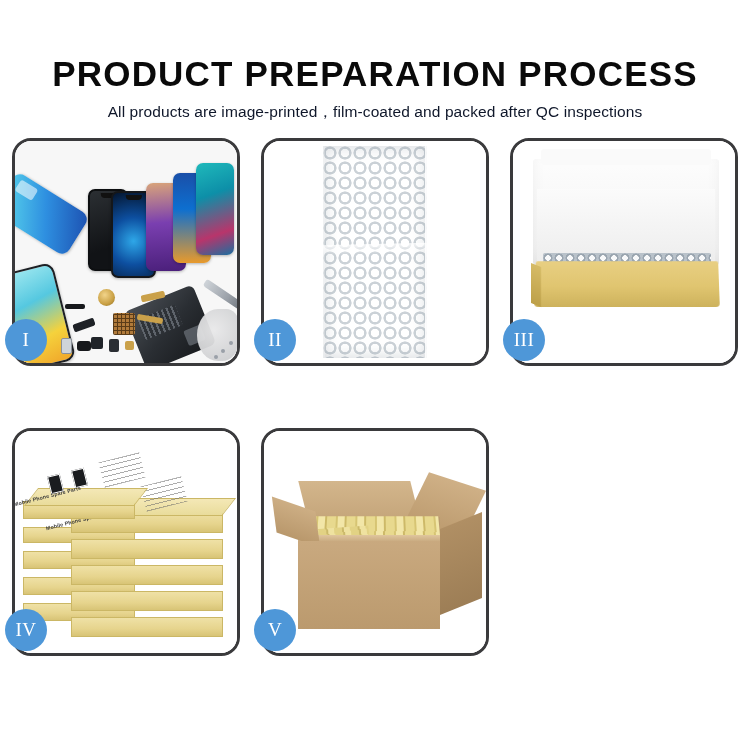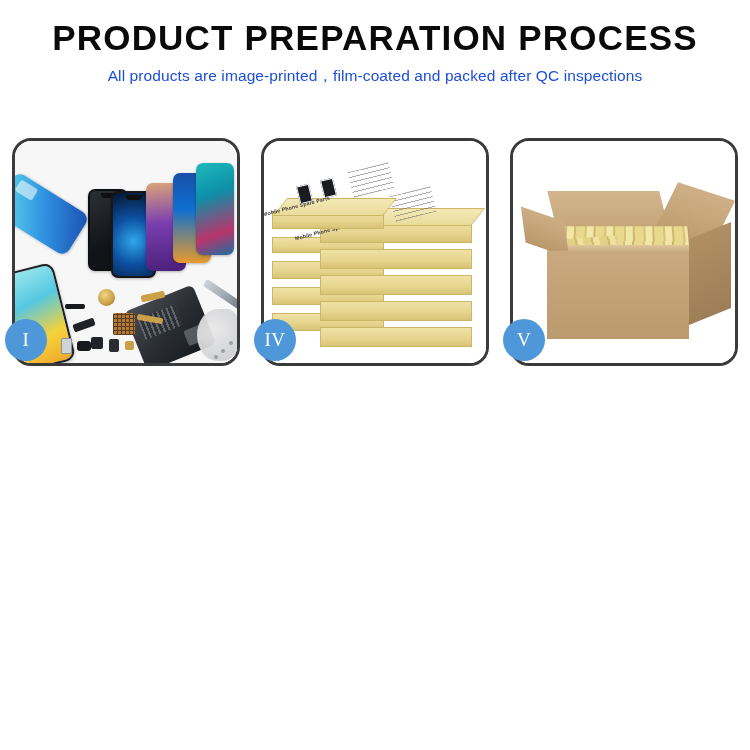--- a/index.html
+++ b/index.html
@@ -9,35 +9,35 @@
     height: 750px;
     background: #ffffff;
     font-family: "Liberation Sans", sans-serif;
     overflow: hidden;
     position: relative;
   }
 
   .page { width: 750px; height: 750px; position: relative; }
 
   
-  .header { padding-top: 20px; text-align: center; }
+  .header { padding-top: 56px; text-align: center; }
 
   .title {
     font-size: 35px;
     font-weight: bold;
     letter-spacing: 1.2px;
     color: #0a0a0a;
     line-height: 1.05;
     white-space: nowrap;
   }
 
   .subtitle {
     margin-top: 9px;
     font-size: 15.5px;
-    color: #1d4ed8;
+    color: #0f172a;
     letter-spacing: .1px;
     white-space: nowrap;
   }
 
   
   .grid {
     position: absolute;
     top: 138px;
     left: 12px;
     width: 726px;
@@ -406,21 +406,41 @@
           <div class="part pt-cam"></div>
           <div class="part pt-spk"></div>
           <div class="part pt-scr1"></div>
           <div class="part pt-scr2"></div>
           <div class="part pt-scr3"></div>
         </div>
       </div>
       <div class="badge">I</div>
     </div>
 
-
+    <div class="panel">
+      <div class="panel-inner p2">
+        <div class="bubblewrap">
+          <div class="bw-edgeL"></div>
+          <div class="bw-edgeR"></div>
+          <div class="bw-sheen"></div>
+        </div>
+      </div>
+      <div class="badge">II</div>
+    </div>
+
+    <div class="panel">
+      <div class="panel-inner p3">
+        <div class="b3-lid"></div>
+        <div class="b3-liner"></div>
+        <div class="b3-bubbles"></div>
+        <div class="b3-tray"></div>
+        <div class="b3-side"></div>
+      </div>
+      <div class="badge">III</div>
+    </div>
 
     <div class="panel">
       <div class="panel-inner p4">
         <div class="stack">
 
           <div class="sbox" style="left:8px; top:172px; width:112px; height:18px;"></div>
           <div class="sbox" style="left:8px; top:146px; width:112px; height:18px;"></div>
           <div class="sbox" style="left:8px; top:120px; width:112px; height:18px;"></div>
           <div class="sbox" style="left:8px; top:96px; width:112px; height:16px;"></div>
 

